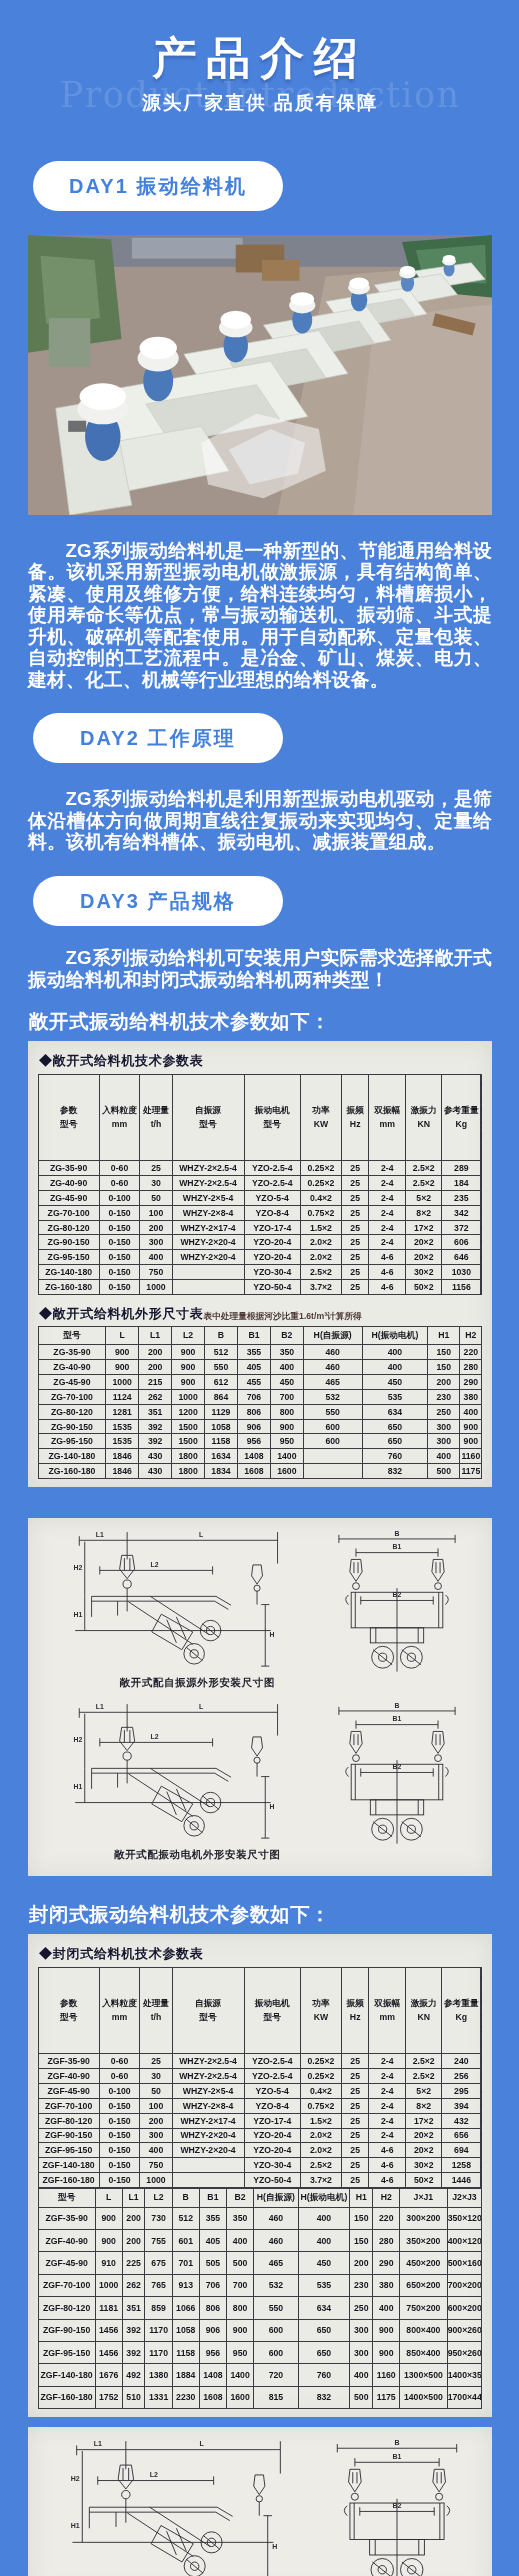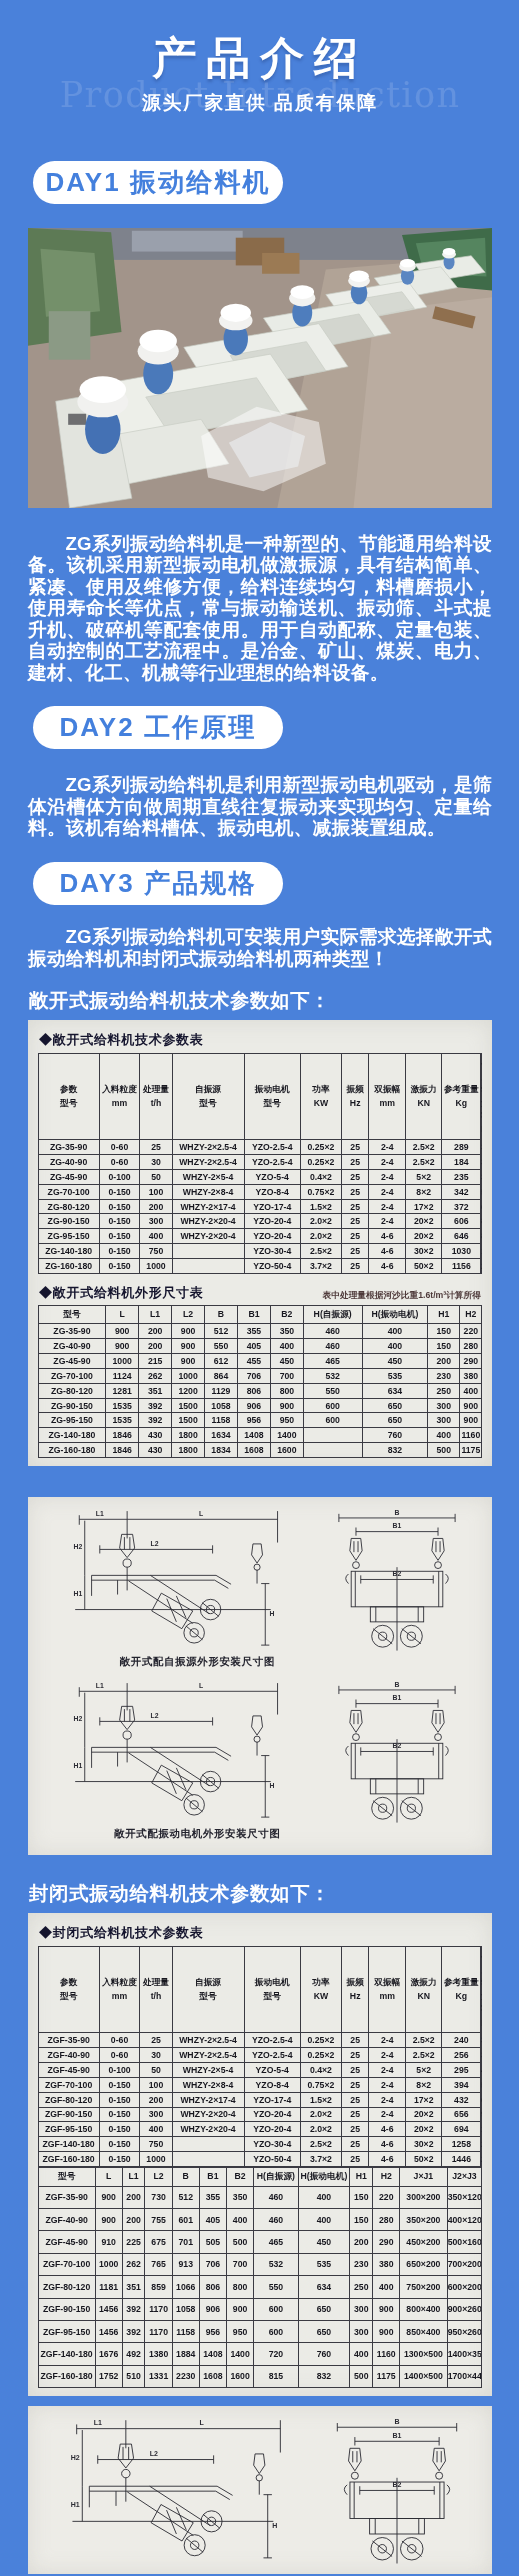--- a/index.html
+++ b/index.html
@@ -19,23 +19,23 @@
   .header .title{
     position:relative;padding-top:36px;
     font-family:"DejaVu Serif",serif;font-weight:700;font-size:44px;line-height:1;
     color:#ffffff;letter-spacing:9.7px;text-shadow:0 2.8px 2.8px rgba(20,40,90,0.25);
   }
   .header .subtitle{
     position:relative;margin-top:9.7px;font-size:18.7px;color:#ffffff;letter-spacing:2.1px;font-weight:600;
   }
   
   .pill{
-    margin:26px 0 0 33px;width:250px;height:43px;background:#ffffff;border-radius:693px;
+    margin:26px 0 0 33px;width:250px;height:50px;background:#ffffff;border-radius:693px;
     display:flex;align-items:center;justify-content:center;
-    color:#4480dd;font-size:26px;font-weight:800;letter-spacing:2.1px;white-space:nowrap;
+    color:#4480dd;font-size:20px;font-weight:800;letter-spacing:2.1px;white-space:nowrap;
   }
   .pill.p2{margin-top:23px;}
   .pill.p3{margin-top:23.6px;}
   
   .photo{display:block;margin:23.6px auto 0;width:464px;height:280px;}
   
   .para{
     margin:25px 28px 0;color:#ffffff;font-size:18.7px;line-height:21.5px;font-weight:600;
     text-indent:2em;letter-spacing:0.3px;text-align:justify;
   }
@@ -48,21 +48,21 @@
     margin:5.5px auto 0;width:464px;background:#ebebe6;
     box-shadow:inset 0 0 21px rgba(160,160,150,0.25);
     padding:8.3px 9.7px;box-sizing:border-box;color:#1c1c26;
   }
   .paper.diagrams{margin-top:30.5px;padding:7px 8.3px;background:#edece7;}
   .paper.sheetC{margin-top:5.5px;}
   .paper.sheetD{margin-top:9.7px;}
   .tbl-title{
     font-size:13px;font-weight:800;color:#15152e;letter-spacing:0.7px;margin:2.8px 0 4.2px 1.4px;
   }
-  .title-row{display:flex;align-items:flex-end;justify-content:space-between;margin-top:7px;}
+  .title-row{display:flex;align-items:flex-end;margin-top:7px;}
   .title-row .tbl-title{margin-bottom:2.8px;}
   .note{
     font-size:8.7px;font-weight:700;color:#4e3a3a;margin:0 1.4px 2.8px 0;
   }
   table{border-collapse:collapse;width:100%;table-layout:fixed;background:transparent;}
   th,td{
     border:1.1px solid #3a3a42;text-align:center;vertical-align:middle;
     font-size:8.7px;font-weight:600;color:#17171f;padding:0.7px 0;height:12.5px;
     overflow:hidden;white-space:nowrap;
   }

